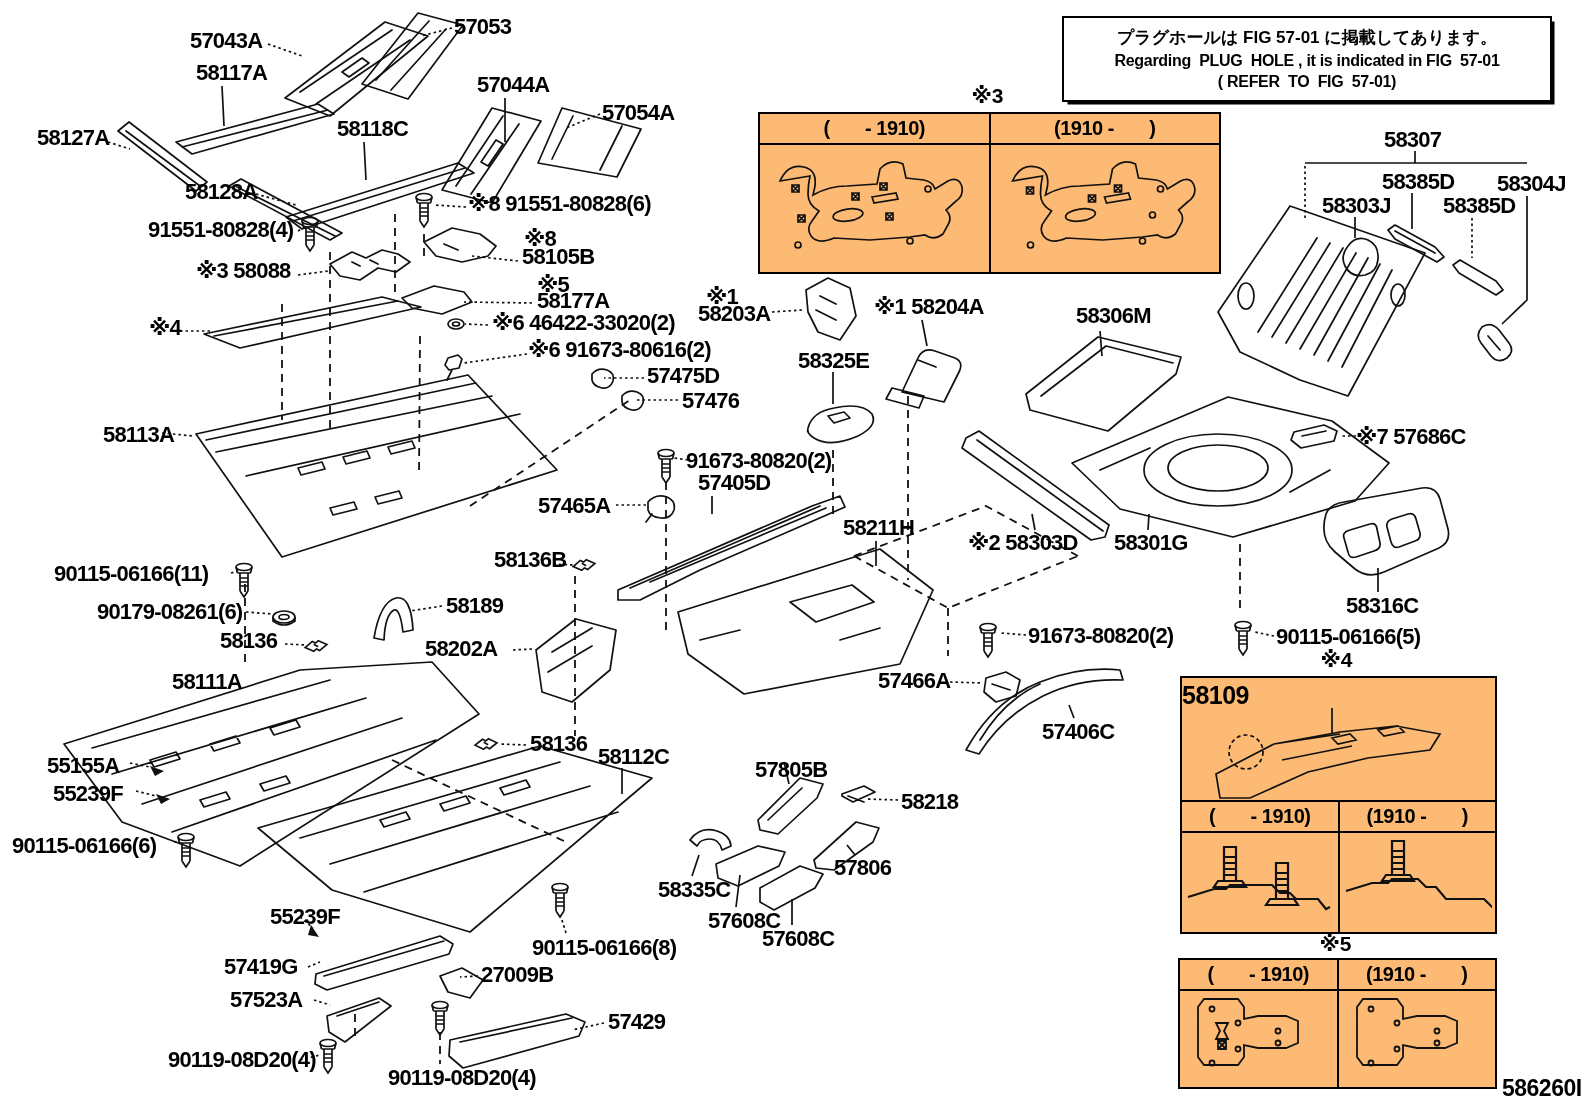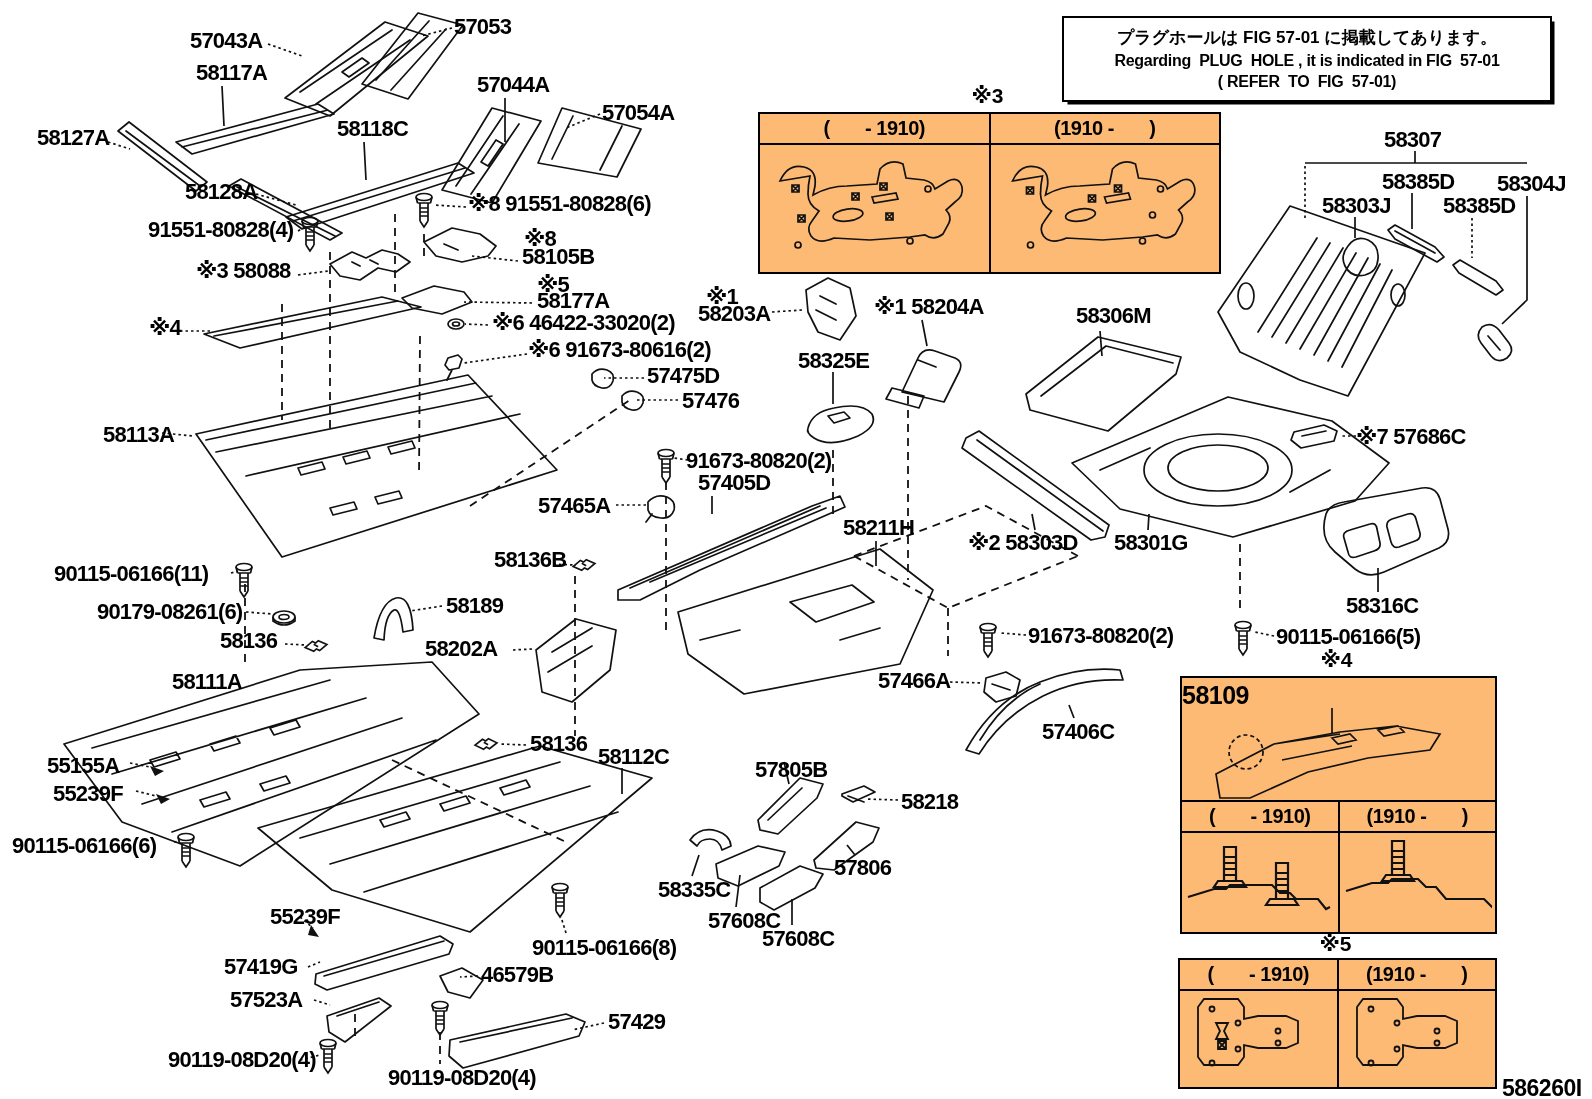--- a/index.html
+++ b/index.html
@@ -214,21 +214,21 @@
       <div class="pl" style="left: 755px; top: 740px; margin-top: 19px;">57805B</div>
       <div class="pl" style="left: 901px; top: 791px;">58218</div>
       <div class="pl" style="left: 834px; top: 857px;">57806</div>
       <div class="pl" style="left: 658px; top: 879px;">58335C</div>
       <div class="pl" style="left: 708px; top: 910px;">57608C</div>
       <div class="pl" style="left: 762px; top: 928px;">57608C</div>
       <div class="pl" style="left: 520px; top: 937px; margin-left: 12px;">90115-06166(8)</div>
       <div class="pl" style="left: 270px; top: 906px;">55239F</div>
       <div class="pl" style="left: 224px; top: 956px;">57419G</div>
       <div class="pl" style="left: 230px; top: 989px;">57523A</div>
-      <div class="pl" style="left: 481px; top: 964px;">46579B</div>
+      <div class="pl" style="left: 481px; top: 964px;">27009B</div>
       <div class="pl" style="left: 608px; top: 1011px;">57429</div>
       <div class="pl" style="left: 168px; top: 1049px;">90119-08D20(4)</div>
       <div class="pl" style="left: 388px; top: 1067px;">90119-08D20(4)</div>
       <div class="pl" style="left: 878px; top: 670px;">57466A</div>
       <div class="pl" style="left: 1028px; top: 625px;">91673-80820(2)</div>
       <div class="pl" style="left: 1042px; top: 721px;">57406C</div>
       <div class="pl" style="left: 968px; top: 532px;">※2 58303D</div>
       <div class="pl" style="left: 1114px; top: 532px;">58301G</div>
       <div class="pl" style="left: 1346px; top: 595px;">58316C</div>
       <div class="pl" style="left: 1276px; top: 626px;">90115-06166(5)</div>

